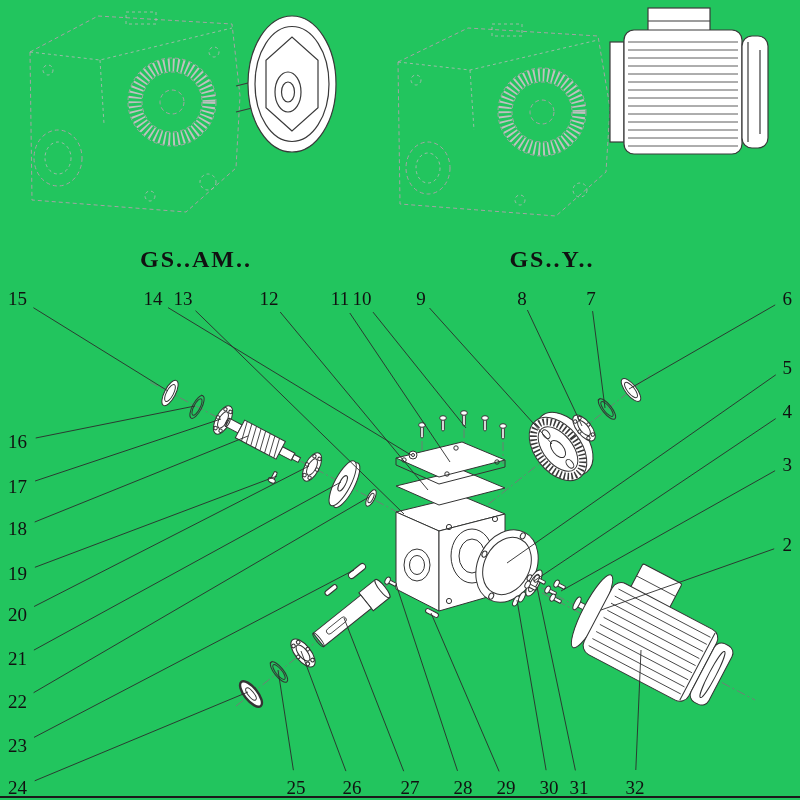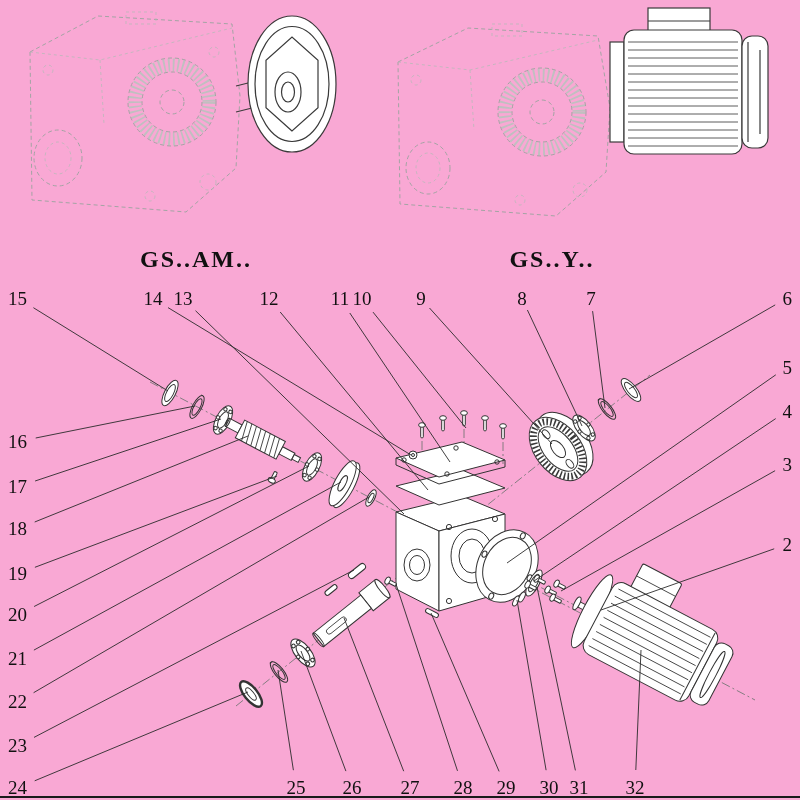--- a/index.html
+++ b/index.html
@@ -1,16 +1,16 @@
 <!DOCTYPE html>
 <html><head>
 <meta charset="utf-8">
 <style>
   html,body { margin:0; padding:0; background:#ffffff; }
-  #stage { position:relative; width:800px; height:800px; background:#f9a8d4; overflow:hidden;
+  #stage { position:relative; width:800px; height:800px; background:#22c55e; overflow:hidden;
            font-family:"Liberation Serif", serif; }
   svg { display:block; }
   
   .ghost   { stroke:#a4a4a4; fill:none; stroke-width:1; stroke-dasharray:4 3; }
   .ghost2  { stroke:#b9b9b9; fill:none; stroke-width:0.8; stroke-dasharray:3 3; }
   .hatchring { stroke:#c0c0c0; fill:none; stroke-width:13; stroke-dasharray:1.8 2.8; }
   .solidart  { stroke:#3a3a3a; fill:none; stroke-width:1.2; }
   .solidartf { stroke:#3a3a3a; fill:#ffffff; stroke-width:1.2; }
   
   .p  { stroke:#333333; fill:#ffffff; stroke-width:1; }

